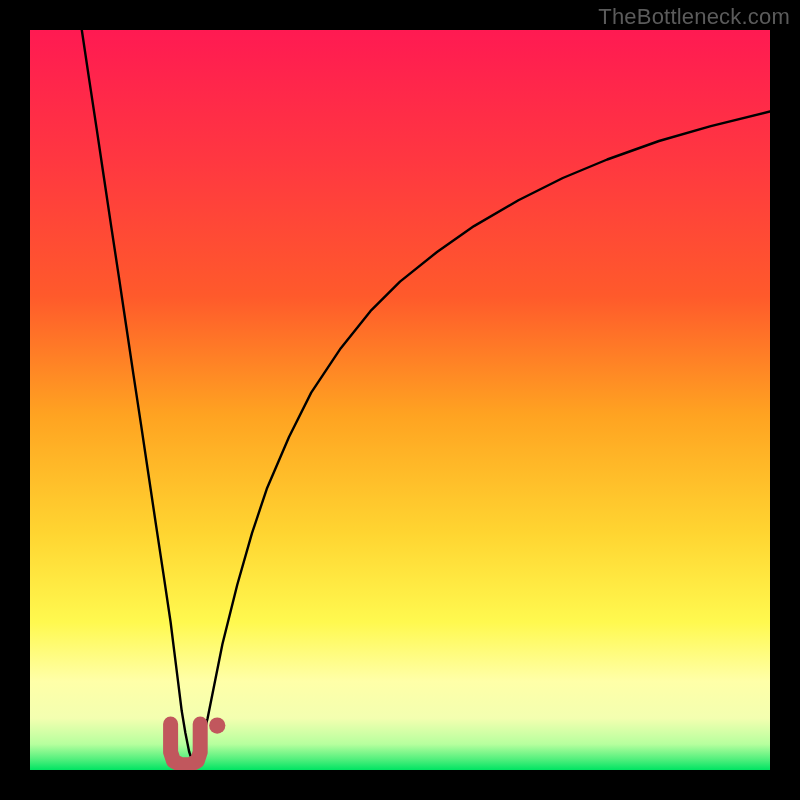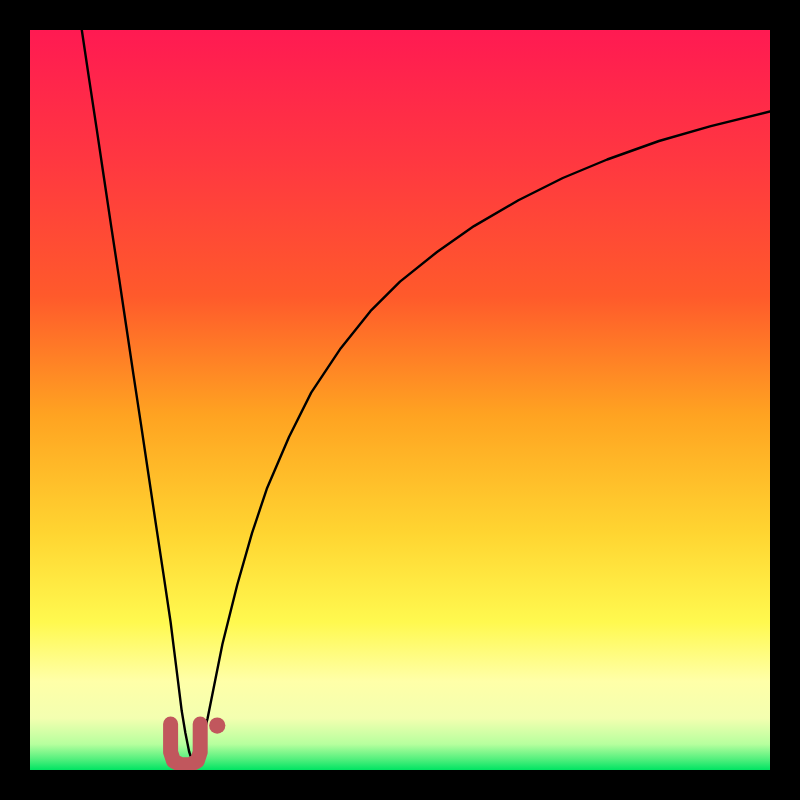--- a/index.html
+++ b/index.html
@@ -35,20 +35,21 @@
     color: #5b5b5b;
     letter-spacing: 0.2px;
     font-weight: 500;
   }
   svg { display: block; }
 </style>
 </head>
 <body>
 
 <div class="frame">
+  <div class="watermark">TheBottleneck.com</div>
   <div class="plot">
     <svg id="chart-svg" width="740" height="740" viewBox="0 0 740 740">
         <defs>
           <linearGradient id="bg" x1="0" y1="0" x2="0" y2="1">
             <stop offset="0%" stop-color="#ff1a52"></stop>
             <stop offset="18%" stop-color="#ff3840"></stop>
             <stop offset="36%" stop-color="#ff5a2b"></stop>
             <stop offset="52%" stop-color="#ffa321"></stop>
             <stop offset="68%" stop-color="#ffd531"></stop>
             <stop offset="80%" stop-color="#fff94f"></stop>

